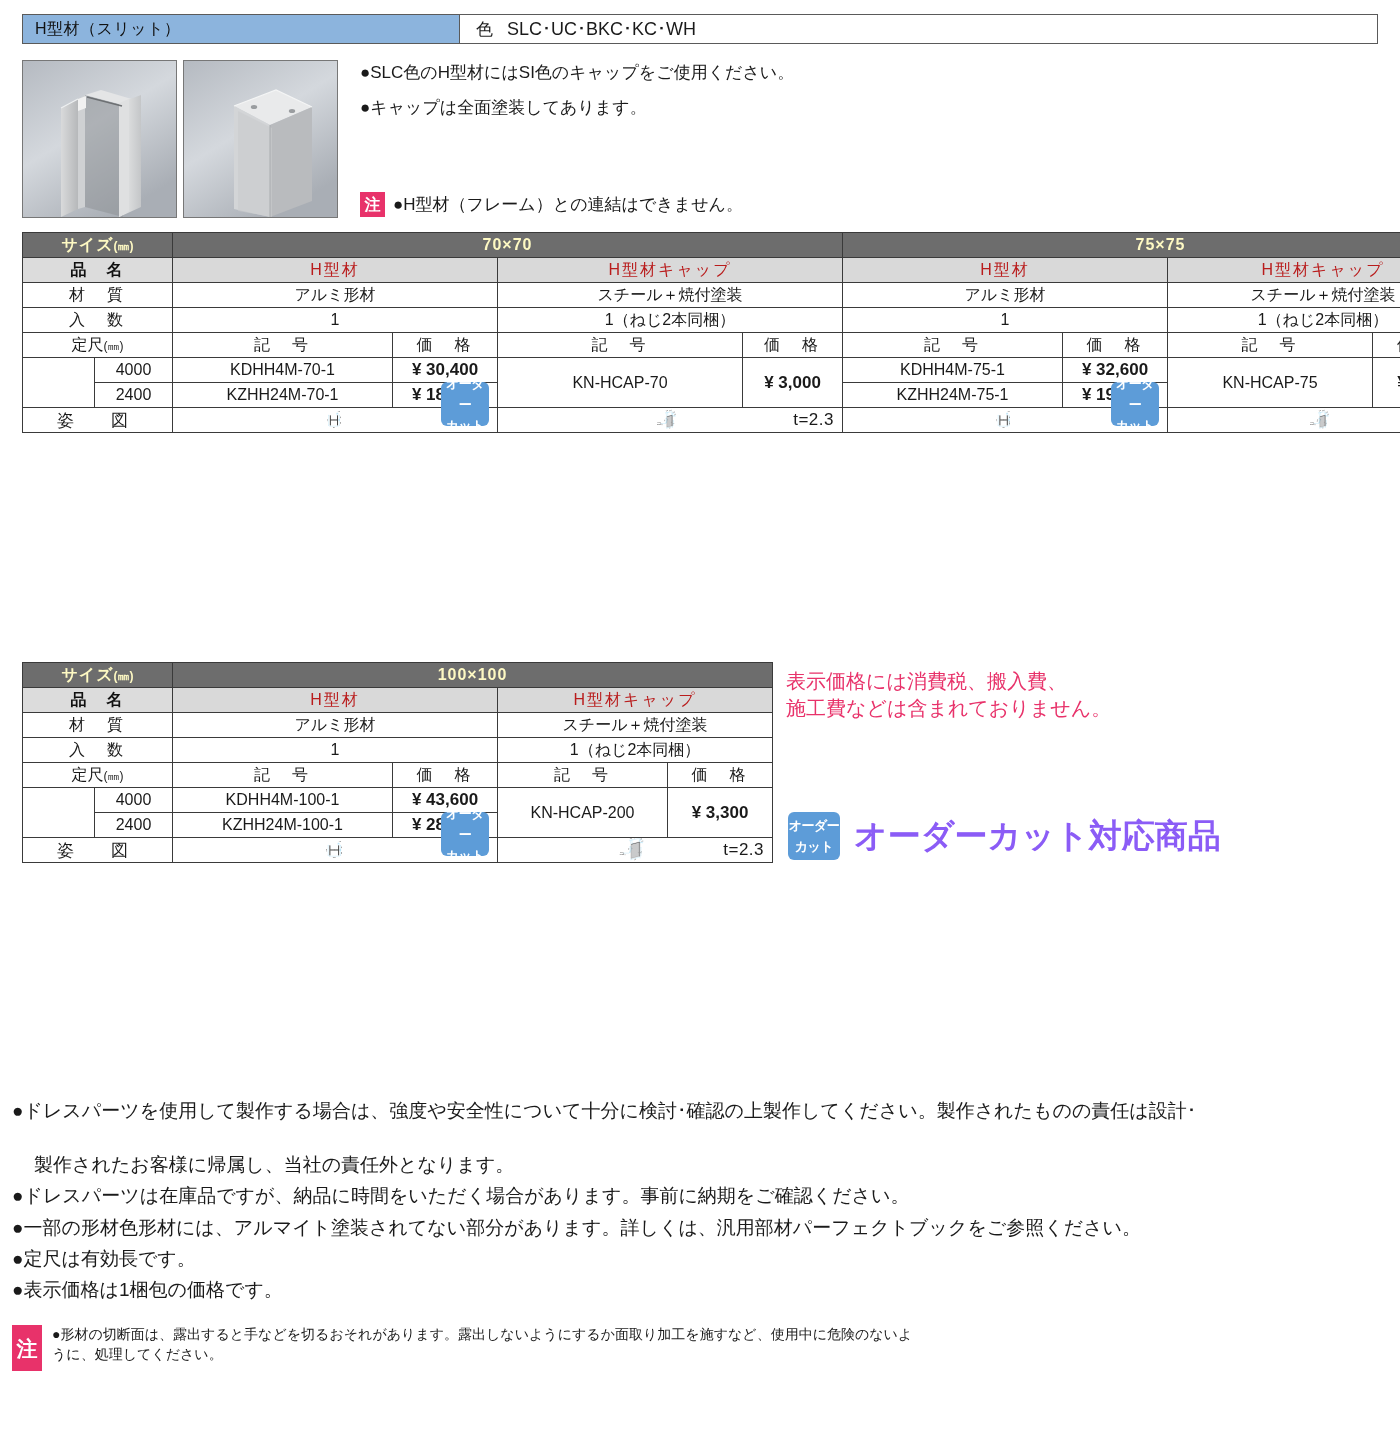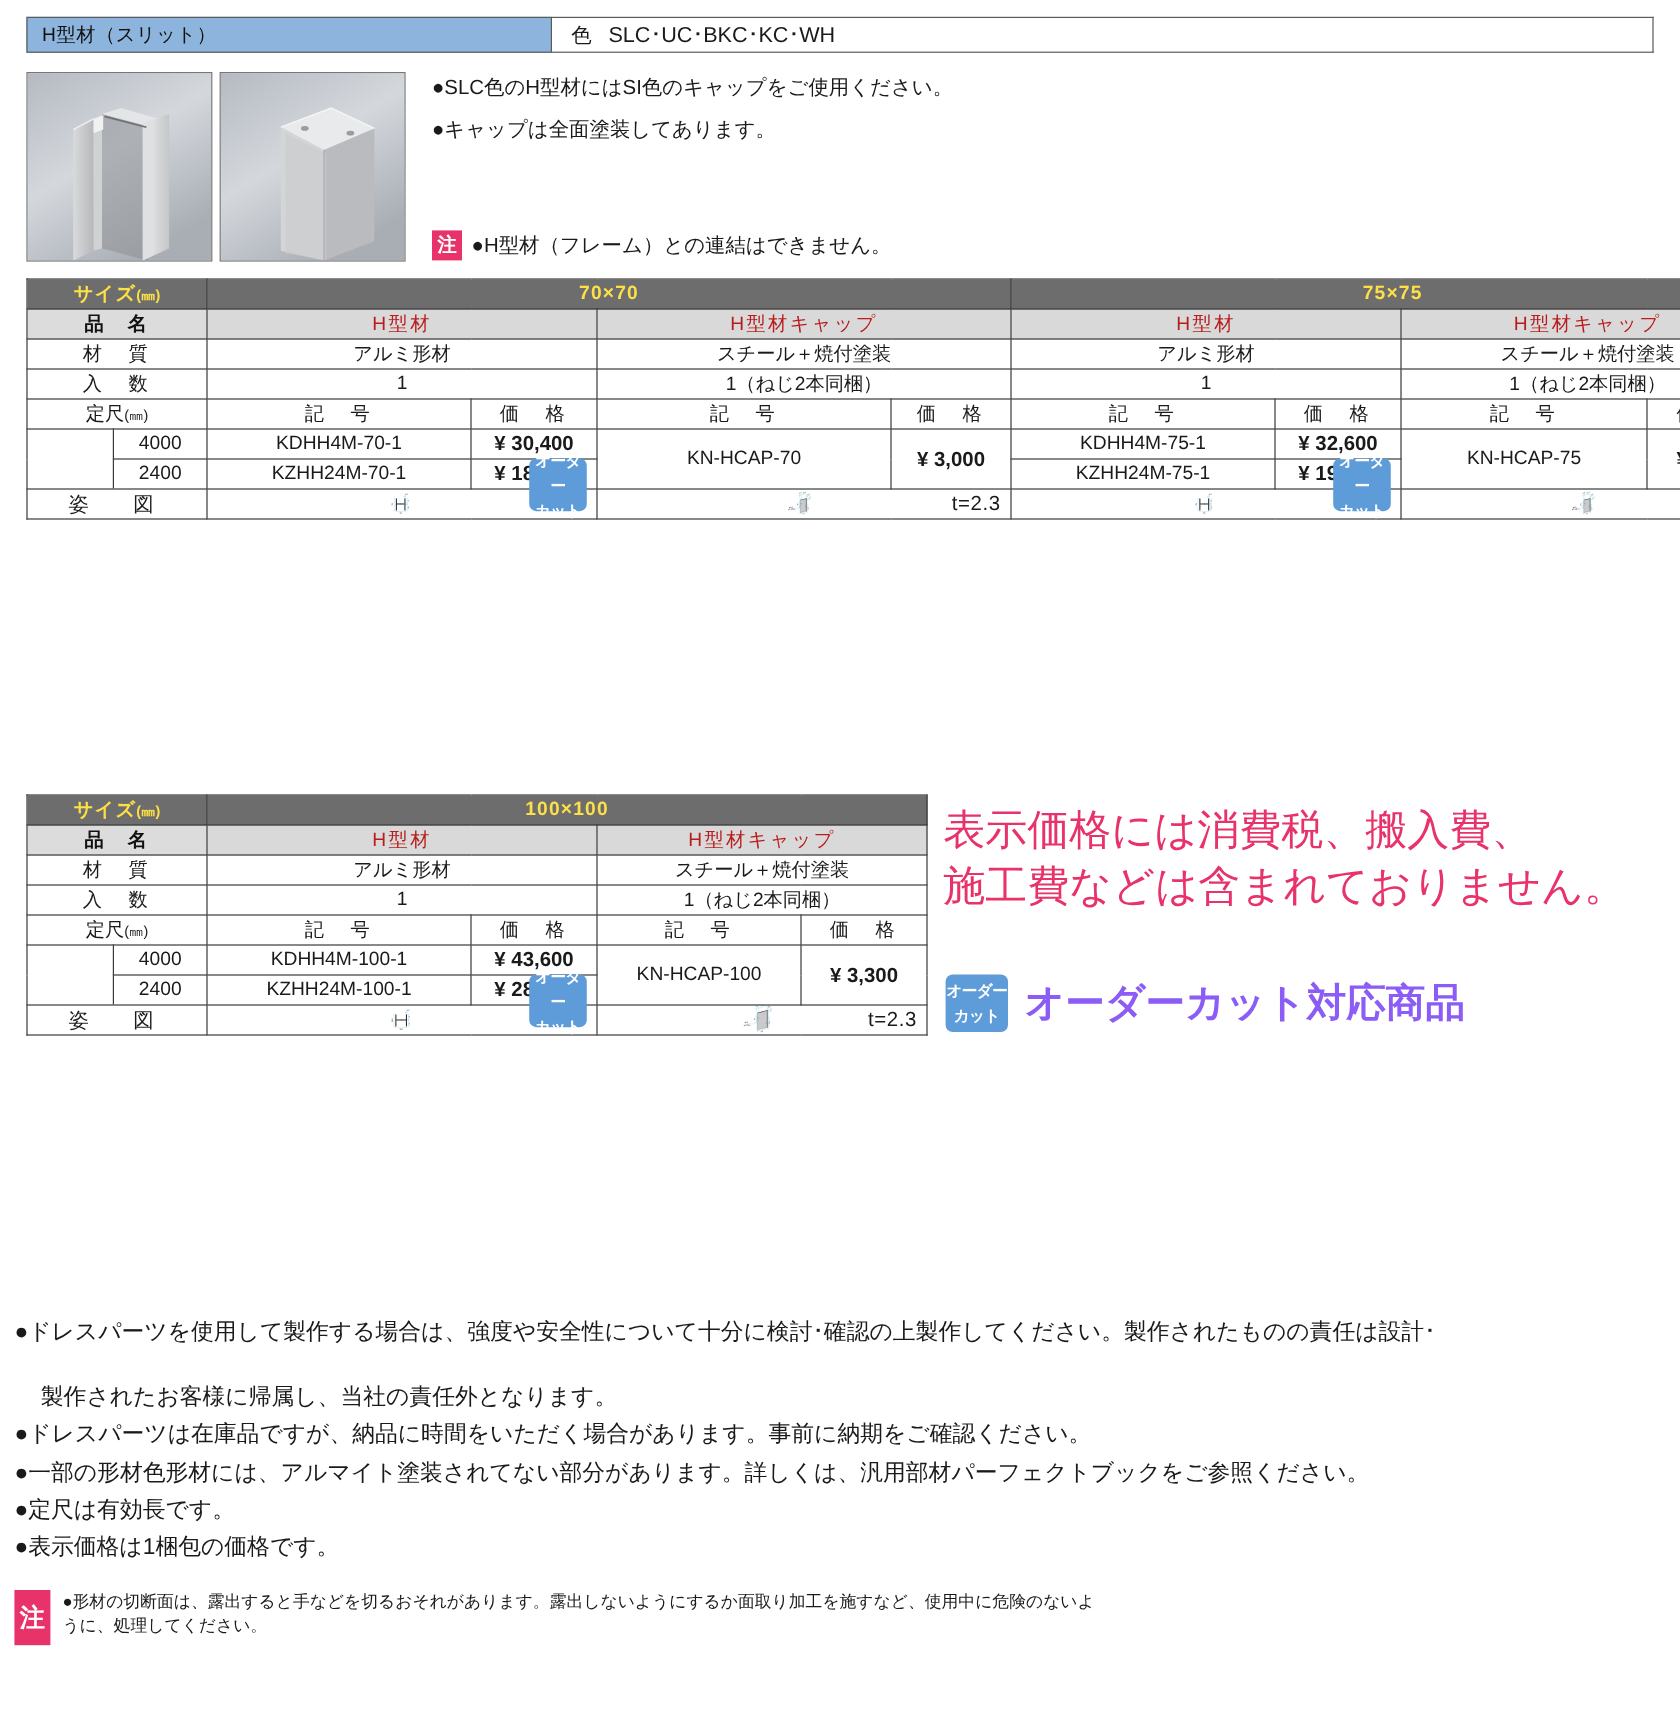--- a/index.html
+++ b/index.html
@@ -43,21 +43,21 @@
     line-height:1;
   }
   .note-line .txt { font-size:17px; line-height:1.5; }
 
   
   table.spec {
     position:absolute; border-collapse:collapse; table-layout:fixed;
     font-size:16px;
   }
   table.spec td { border:1px solid #3a3a3a; text-align:center; vertical-align:middle; padding:0; height:25px; }
-  .th-dark  { background:#6d6d6d; color:#fde047; font-weight:bold; letter-spacing:1px; }
+  .th-dark  { background:#6d6d6d; color:#fef9c3; font-weight:bold; letter-spacing:1px; }
   .th-light { background:#dcdcdc; color:#111; font-weight:bold; letter-spacing:2px; }
   .th-grey2 { background:#d9d9d9; color:#b91c1c; letter-spacing:2px; }
   .sp3 { letter-spacing:3px; }
   .small { font-size:12px; letter-spacing:0; }
   .price { font-weight:bold; font-size:17px; }
   .figcell { height:235px; position:relative; }
   .sugu { letter-spacing:10px; font-size:17px; }
 
   
   .fig { position:absolute; inset:0; }
@@ -67,21 +67,21 @@
     width:48px; height:44px; border-radius:6px; background:#5d9cd8;
     color:#fff; font-weight:bold; font-size:13px; line-height:21px;
     display:flex; flex-direction:column; align-items:center; justify-content:center;
     letter-spacing:-0.5px;
     text-align:center;
   }
 
   
   .pink-note {
     position:absolute; left:786px; top:668px; width:600px;
-    color:#e8326a; font-size:35px; line-height:1.35; letter-spacing:0px;
+    color:#e8326a; font-size:20px; line-height:1.35; letter-spacing:0px;
   }
   .oc-legend { position:absolute; left:788px; top:812px; display:flex; align-items:center; gap:14px; }
   .oc-legend .oc-badge { position:static; width:52px; height:48px; }
   .oc-legend .lg-txt { font-size:33px; font-weight:bold; color:#8b5cf6; }
 
   
   .footnotes { position:absolute; left:12px; top:1098px; width:1380px; }
   .footnotes p { margin:0 0 5px 0; font-size:19px; line-height:1.38; }
   .footnotes p.ind { text-indent:0; padding-left:22px;margin-top:28px; }
 
@@ -452,21 +452,21 @@
     <td class="sp3">記　号</td>
     <td class="sp3">価　格</td>
     <td class="sp3">記　号</td>
     <td class="sp3">価　格</td>
   </tr>
   <tr>
     <td rowspan="2" style="border-right:none"></td>
     <td>4000</td>
     <td>KDHH4M-100-1</td>
     <td class="price">¥ 43,600</td>
-    <td rowspan="2">KN-HCAP-100</td>
+    <td rowspan="2">KN-HCAP-200</td>
     <td rowspan="2" class="price">¥  3,300</td>
   </tr>
   <tr>
     <td>2400</td>
     <td>KZHH24M-100-1</td>
     <td class="price">¥ 28,100</td>
   </tr>
   <tr>
     <td class="figcell" colspan="2">
       <span class="sugu">姿　図</span>

